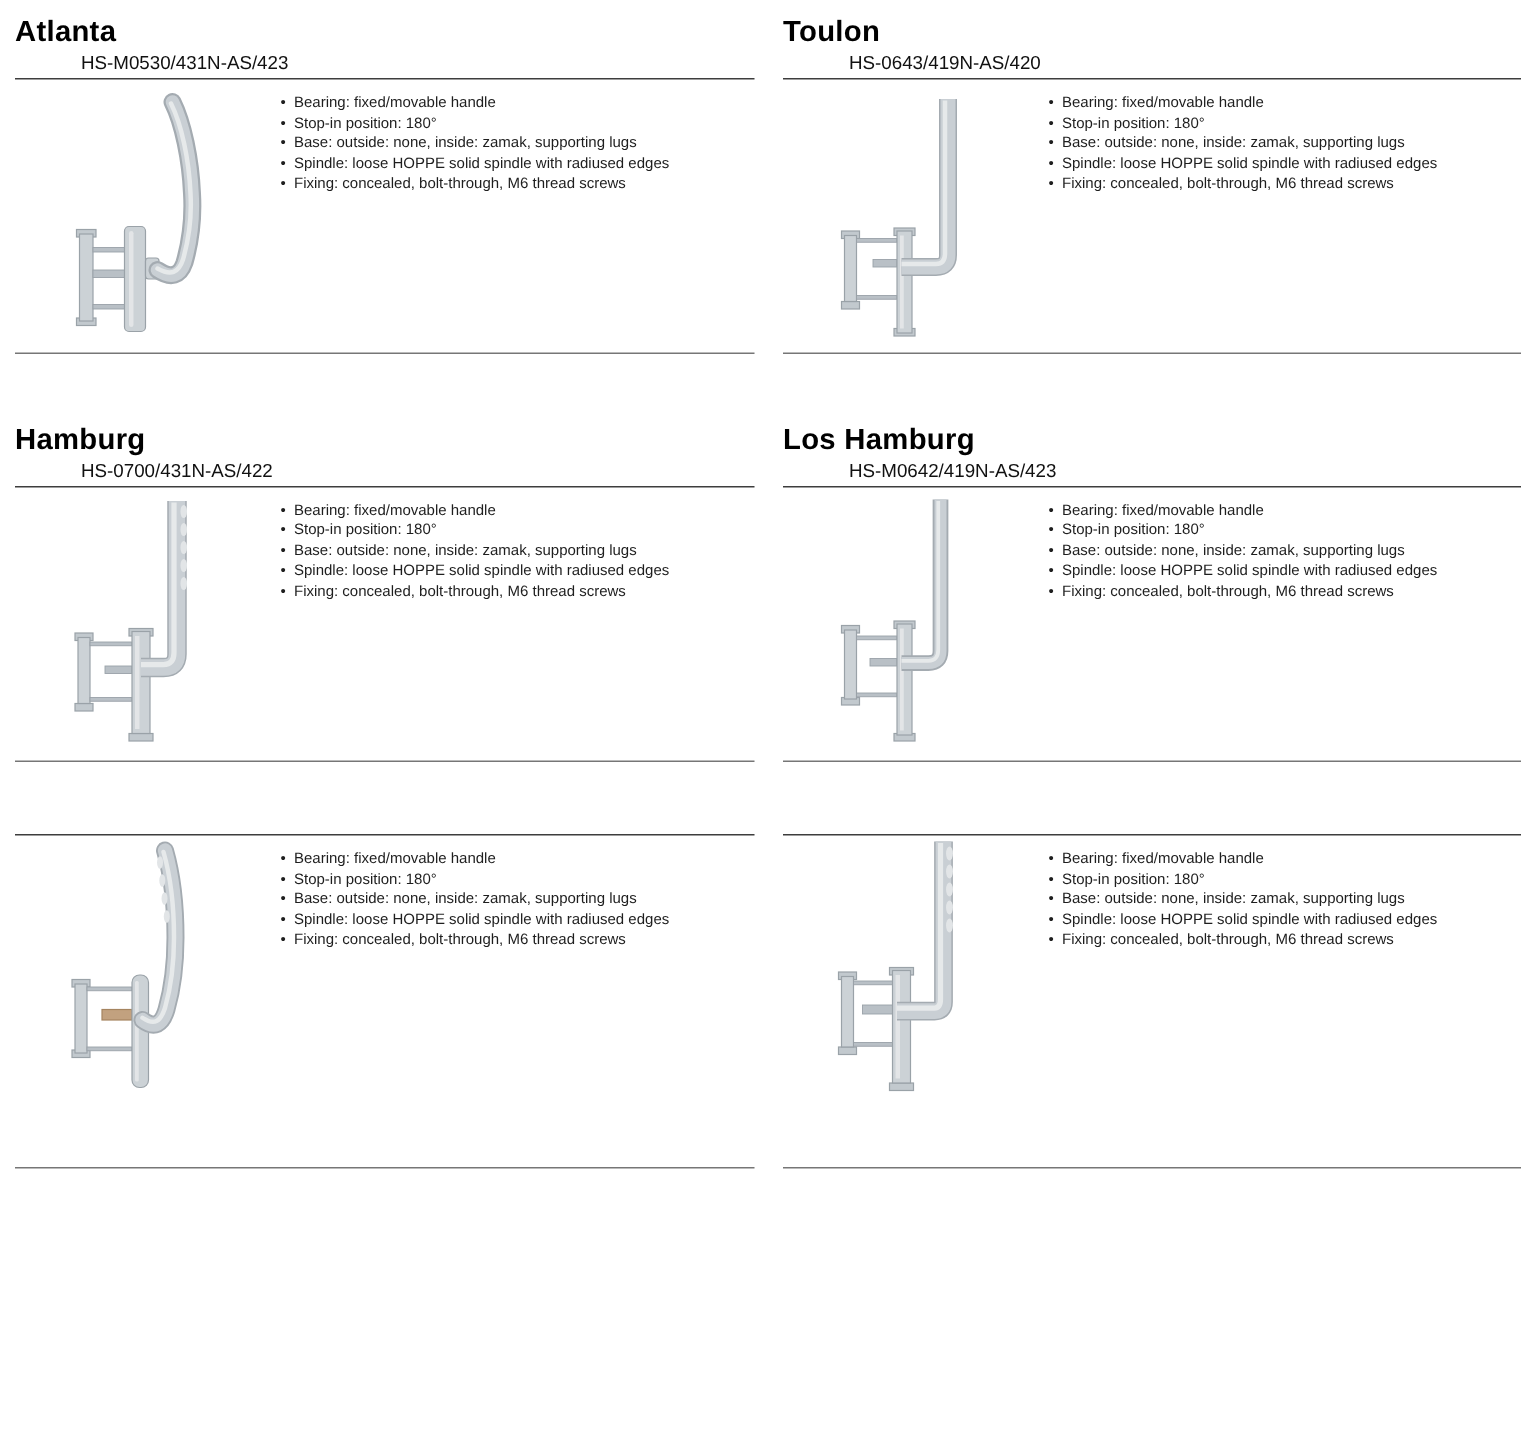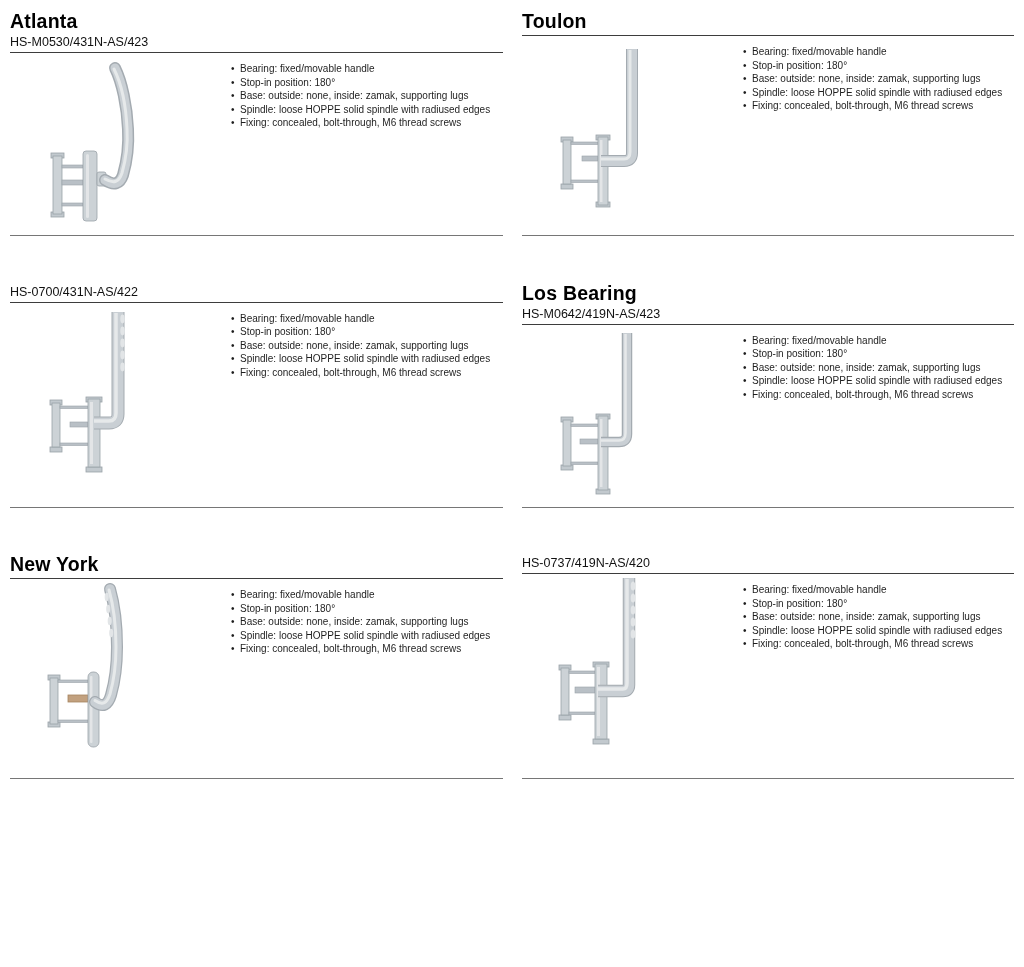--- a/index.html
+++ b/index.html
@@ -26,34 +26,35 @@
     line-height:22px;
     font-weight:700;
     letter-spacing:0.2px;
     color:#000;
   }
   .model {
     margin-top:4px;
     font-size:12.5px;
     line-height:13px;
     color:#111;
+    margin-left:44px;
   }
   .rule-top {
     margin-top:3px;
     height:0;
     border-top:1.7px solid #3d3d3d;
   }
   .rule-bottom {
     position:absolute;
     left:0; right:0; bottom:0;
     height:0;
     border-top:1.8px solid #767676;
   }
 
-  .content { display:flex; height:182px; overflow:visible;gap:44px; }
+  .content { display:flex; height:182px; overflow:visible; }
   .photo { width:177px; flex:none; }
   .photo svg { display:block; }
 
   .specs {
     margin:9px 0 0 0;
     padding:0;
     list-style:none;
     font-size:10px;
     line-height:13.5px;
     color:#1e1e1e;
@@ -109,20 +110,21 @@
         <li>Base: outside: none, inside: zamak, supporting lugs</li>
         <li>Spindle: loose HOPPE solid spindle with radiused edges</li>
         <li>Fixing: concealed, bolt-through, M6 thread screws</li>
       </ul>
     </div>
     <div class="rule-bottom"></div>
   </section>
 
   <section class="card">
     <h2 class="title">Toulon</h2>
+    <div class="model">HS-0643/419N-AS/420</div>
     <div class="rule-top"></div>
     <div class="content">
       <div class="photo">
         <svg width="177" height="178" viewBox="0 0 177 178">
           <rect class="cap" x="39" y="101" width="12" height="5"></rect>
           <rect class="cap" x="39" y="148" width="12" height="5"></rect>
           <rect class="plate" x="41" y="104" width="8" height="44"></rect>
           <rect class="rod" x="49" y="106" width="27" height="2.5"></rect>
           <rect class="rod" x="49" y="144" width="27" height="2.5"></rect>
           <rect class="rod" x="60" y="120" width="16" height="5"></rect>
@@ -140,20 +142,21 @@
         <li>Stop-in position: 180°</li>
         <li>Base: outside: none, inside: zamak, supporting lugs</li>
         <li>Spindle: loose HOPPE solid spindle with radiused edges</li>
         <li>Fixing: concealed, bolt-through, M6 thread screws</li>
       </ul>
     </div>
     <div class="rule-bottom"></div>
   </section>
 
   <section class="card">
+    <h2 class="title">Hamburg</h2>
     <div class="model">HS-0700/431N-AS/422</div>
     <div class="rule-top"></div>
     <div class="content">
       <div class="photo">
         <svg width="177" height="178" viewBox="0 0 177 178">
           <rect class="cap" x="40" y="97" width="12" height="5"></rect>
           <rect class="cap" x="40" y="144" width="12" height="5"></rect>
           <rect class="plate" x="42" y="100" width="8" height="44"></rect>
           <rect class="rod" x="50" y="103" width="28" height="2.5"></rect>
           <rect class="rod" x="50" y="140" width="28" height="2.5"></rect>
@@ -177,21 +180,21 @@
         <li>Stop-in position: 180°</li>
         <li>Base: outside: none, inside: zamak, supporting lugs</li>
         <li>Spindle: loose HOPPE solid spindle with radiused edges</li>
         <li>Fixing: concealed, bolt-through, M6 thread screws</li>
       </ul>
     </div>
     <div class="rule-bottom"></div>
   </section>
 
   <section class="card">
-    <h2 class="title">Los Bearing</h2>
+    <h2 class="title">Los Hamburg</h2>
     <div class="model">HS-M0642/419N-AS/423</div>
     <div class="rule-top"></div>
     <div class="content">
       <div class="photo">
         <svg width="177" height="178" viewBox="0 0 177 178">
           <rect class="cap" x="39" y="92" width="12" height="5"></rect>
           <rect class="cap" x="39" y="140" width="12" height="5"></rect>
           <rect class="plate" x="41" y="95" width="8" height="46"></rect>
           <rect class="rod" x="49" y="99" width="27" height="2.5"></rect>
           <rect class="rod" x="49" y="137" width="27" height="2.5"></rect>
@@ -210,21 +213,20 @@
         <li>Stop-in position: 180°</li>
         <li>Base: outside: none, inside: zamak, supporting lugs</li>
         <li>Spindle: loose HOPPE solid spindle with radiused edges</li>
         <li>Fixing: concealed, bolt-through, M6 thread screws</li>
       </ul>
     </div>
     <div class="rule-bottom"></div>
   </section>
 
   <section class="card">
-    <h2 class="title">New York</h2>
     <div class="rule-top"></div>
     <div class="content">
       <div class="photo">
         <svg width="177" height="178" viewBox="0 0 177 178">
           <rect class="cap" x="38" y="96" width="12" height="5"></rect>
           <rect class="cap" x="38" y="143" width="12" height="5"></rect>
           <rect class="plate" x="40" y="99" width="8" height="46"></rect>
           <rect class="rod" x="48" y="101" width="30" height="2.5"></rect>
           <rect class="rod" x="48" y="141" width="30" height="2.5"></rect>
           <rect class="spindle-tan" x="58" y="116" width="20" height="7"></rect>
@@ -244,21 +246,20 @@
         <li>Stop-in position: 180°</li>
         <li>Base: outside: none, inside: zamak, supporting lugs</li>
         <li>Spindle: loose HOPPE solid spindle with radiused edges</li>
         <li>Fixing: concealed, bolt-through, M6 thread screws</li>
       </ul>
     </div>
     <div class="rule-bottom"></div>
   </section>
 
   <section class="card">
-    <div class="model">HS-0737/419N-AS/420</div>
     <div class="rule-top"></div>
     <div class="content">
       <div class="photo">
         <svg width="177" height="178" viewBox="0 0 177 178">
           <rect class="cap" x="37" y="91" width="12" height="5"></rect>
           <rect class="cap" x="37" y="141" width="12" height="5"></rect>
           <rect class="plate" x="39" y="94" width="8" height="47"></rect>
           <rect class="rod" x="47" y="97" width="26" height="2.5"></rect>
           <rect class="rod" x="47" y="138" width="26" height="2.5"></rect>
           <rect class="rod" x="53" y="113" width="20" height="6"></rect>

